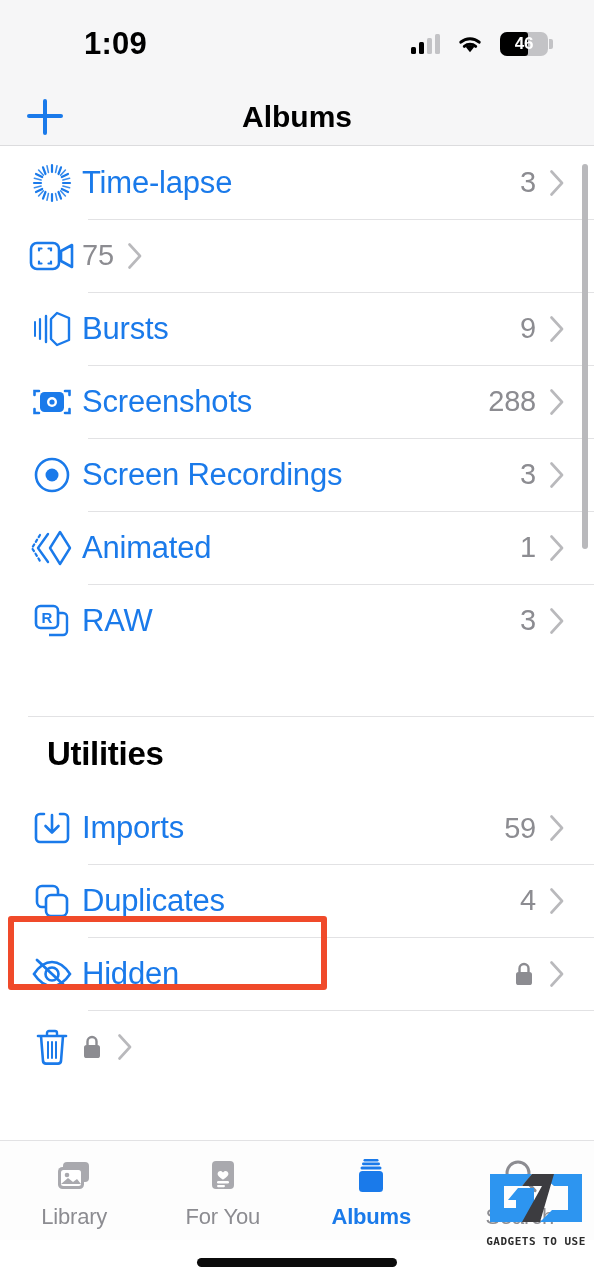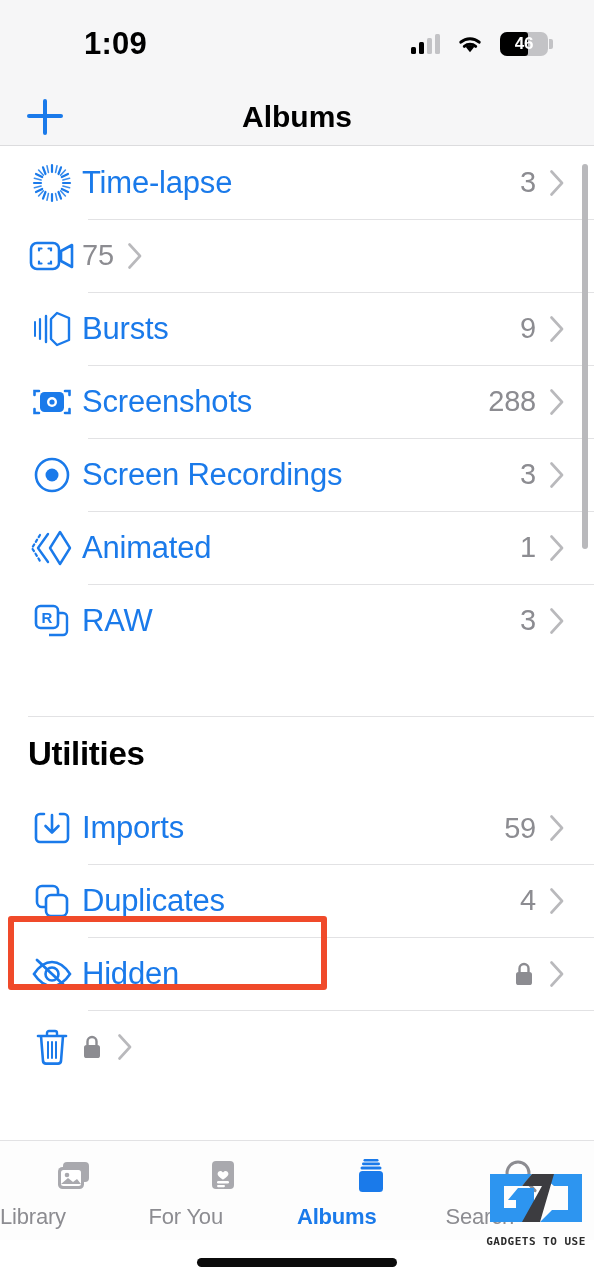--- a/index.html
+++ b/index.html
@@ -110,21 +110,21 @@
   
   .gap{ height:60px; background:#fff; position:relative; }
   .gap::after{
     content:""; position:absolute; left:28px; right:0; bottom:0;
     height:1px; background:#e2e2e4;
   }
   .sect-head{
     height:74px; display:flex; align-items:center;
     padding-left:28px; background:#fff;
   }
-  .sect-head span{ font-size:33px; font-weight:bold; color:#000; letter-spacing:-0.3px; }
+  .sect-head span{ font-size:33px; font-weight:bold; color:#000; letter-spacing:-0.3px;margin-left:19px; }
 
   
   .hl{
     position:absolute; left:8px; top:916px;
     width:319px; height:74px;
     border:6px solid #f04a2a; border-radius:3px;
     pointer-events:none; z-index:6;
   }
 
   
@@ -134,21 +134,21 @@
     background:#b9b9bc; z-index:5;
   }
 
   
   .tabbar{
     flex:0 0 100px; height:100px;
     background:#fdfdfd;
     border-top:1px solid #e2e2e4;
     display:flex; align-items:flex-start; padding-top:14px;
   }
-  .tab{ flex:1 1 0; display:flex; flex-direction:column; gap:7px; cursor:pointer; }
+  .tab{ flex:1 1 0; display:flex; flex-direction:column; align-items:center; gap:7px; cursor:pointer; }
   .tab-ico{ height:42px; display:flex; align-items:center; justify-content:center; }
   .tab-lbl{ font-size:22px; color:#8c8c91; letter-spacing:-0.2px; }
   .tab.active .tab-lbl{ color:#1a7aea; font-weight:bold; }
 
   .homebar{
     flex:0 0 44px; background:#fff;
     display:flex; align-items:center; justify-content:center;
   }
   .homebar i{ width:200px; height:9px; background:#0b0b0b; border-radius:5px; display:block; }
 

